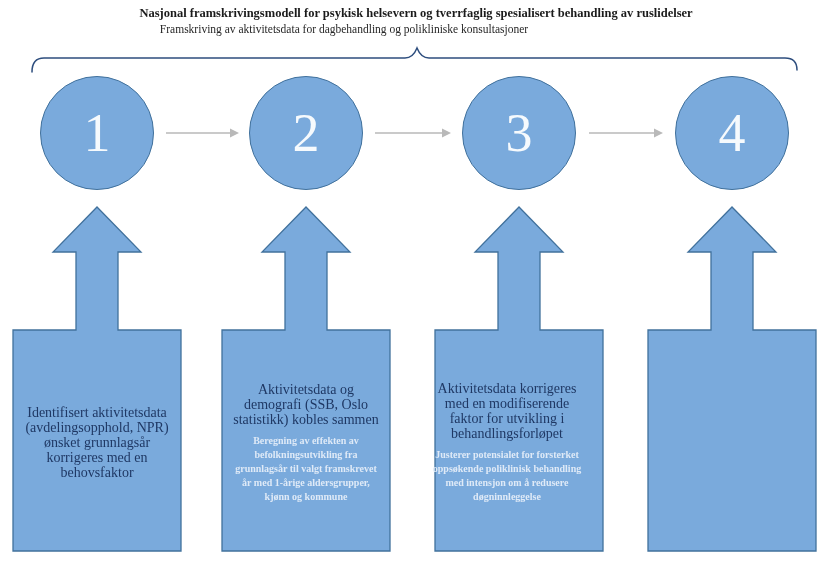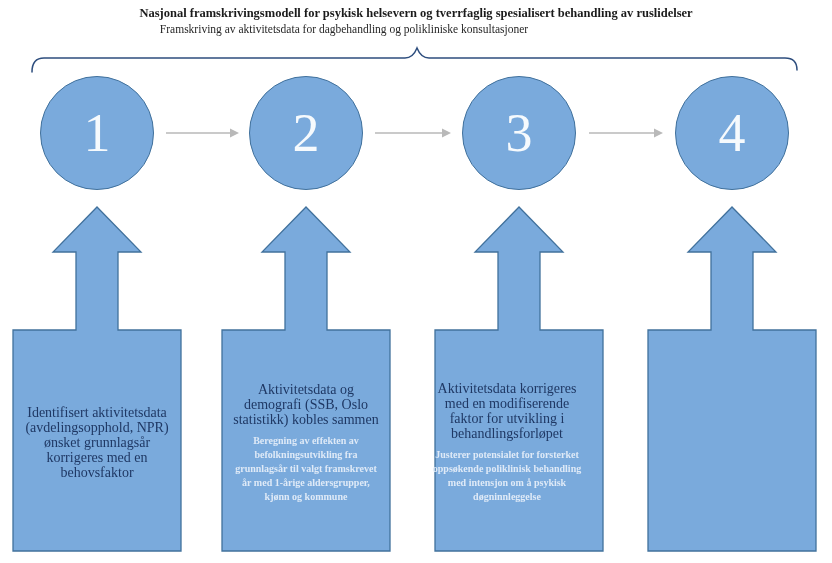--- a/index.html
+++ b/index.html
@@ -91,21 +91,21 @@
   </div>
 
   <div class="circle" style="left:462px;">
     <span class="num">3</span>
   </div>
   <svg width="170" height="348" style="left:434px;top:205px;" aria-hidden="true">
     <polygon class="shape-poly" points="1,125 64,125 64,47 41,47 85,2 129,47 106,47 106,125 169,125 169,346 1,346"></polygon>
   </svg>
   <div class="boxtext" style="left:432px;">
     <div class="heading">Aktivitetsdata korrigeres med en modifiserende faktor for utvikling i behandlingsforløpet</div>
-    <div class="detail">Justerer potensialet for forsterket oppsøkende poliklinisk behandling med intensjon om å psykisk døgninnleggelse</div>
+    <div class="detail">Justerer potensialet for forsterket oppsøkende poliklinisk behandling med intensjon om å redusere døgninnleggelse</div>
   </div>
 
   <div class="circle" style="left:675px;">
     <span class="num">4</span>
   </div>
   <svg width="170" height="348" style="left:647px;top:205px;" aria-hidden="true">
     <polygon class="shape-poly" points="1,125 64,125 64,47 41,47 85,2 129,47 106,47 106,125 169,125 169,346 1,346"></polygon>
   </svg>
 
 </div>

